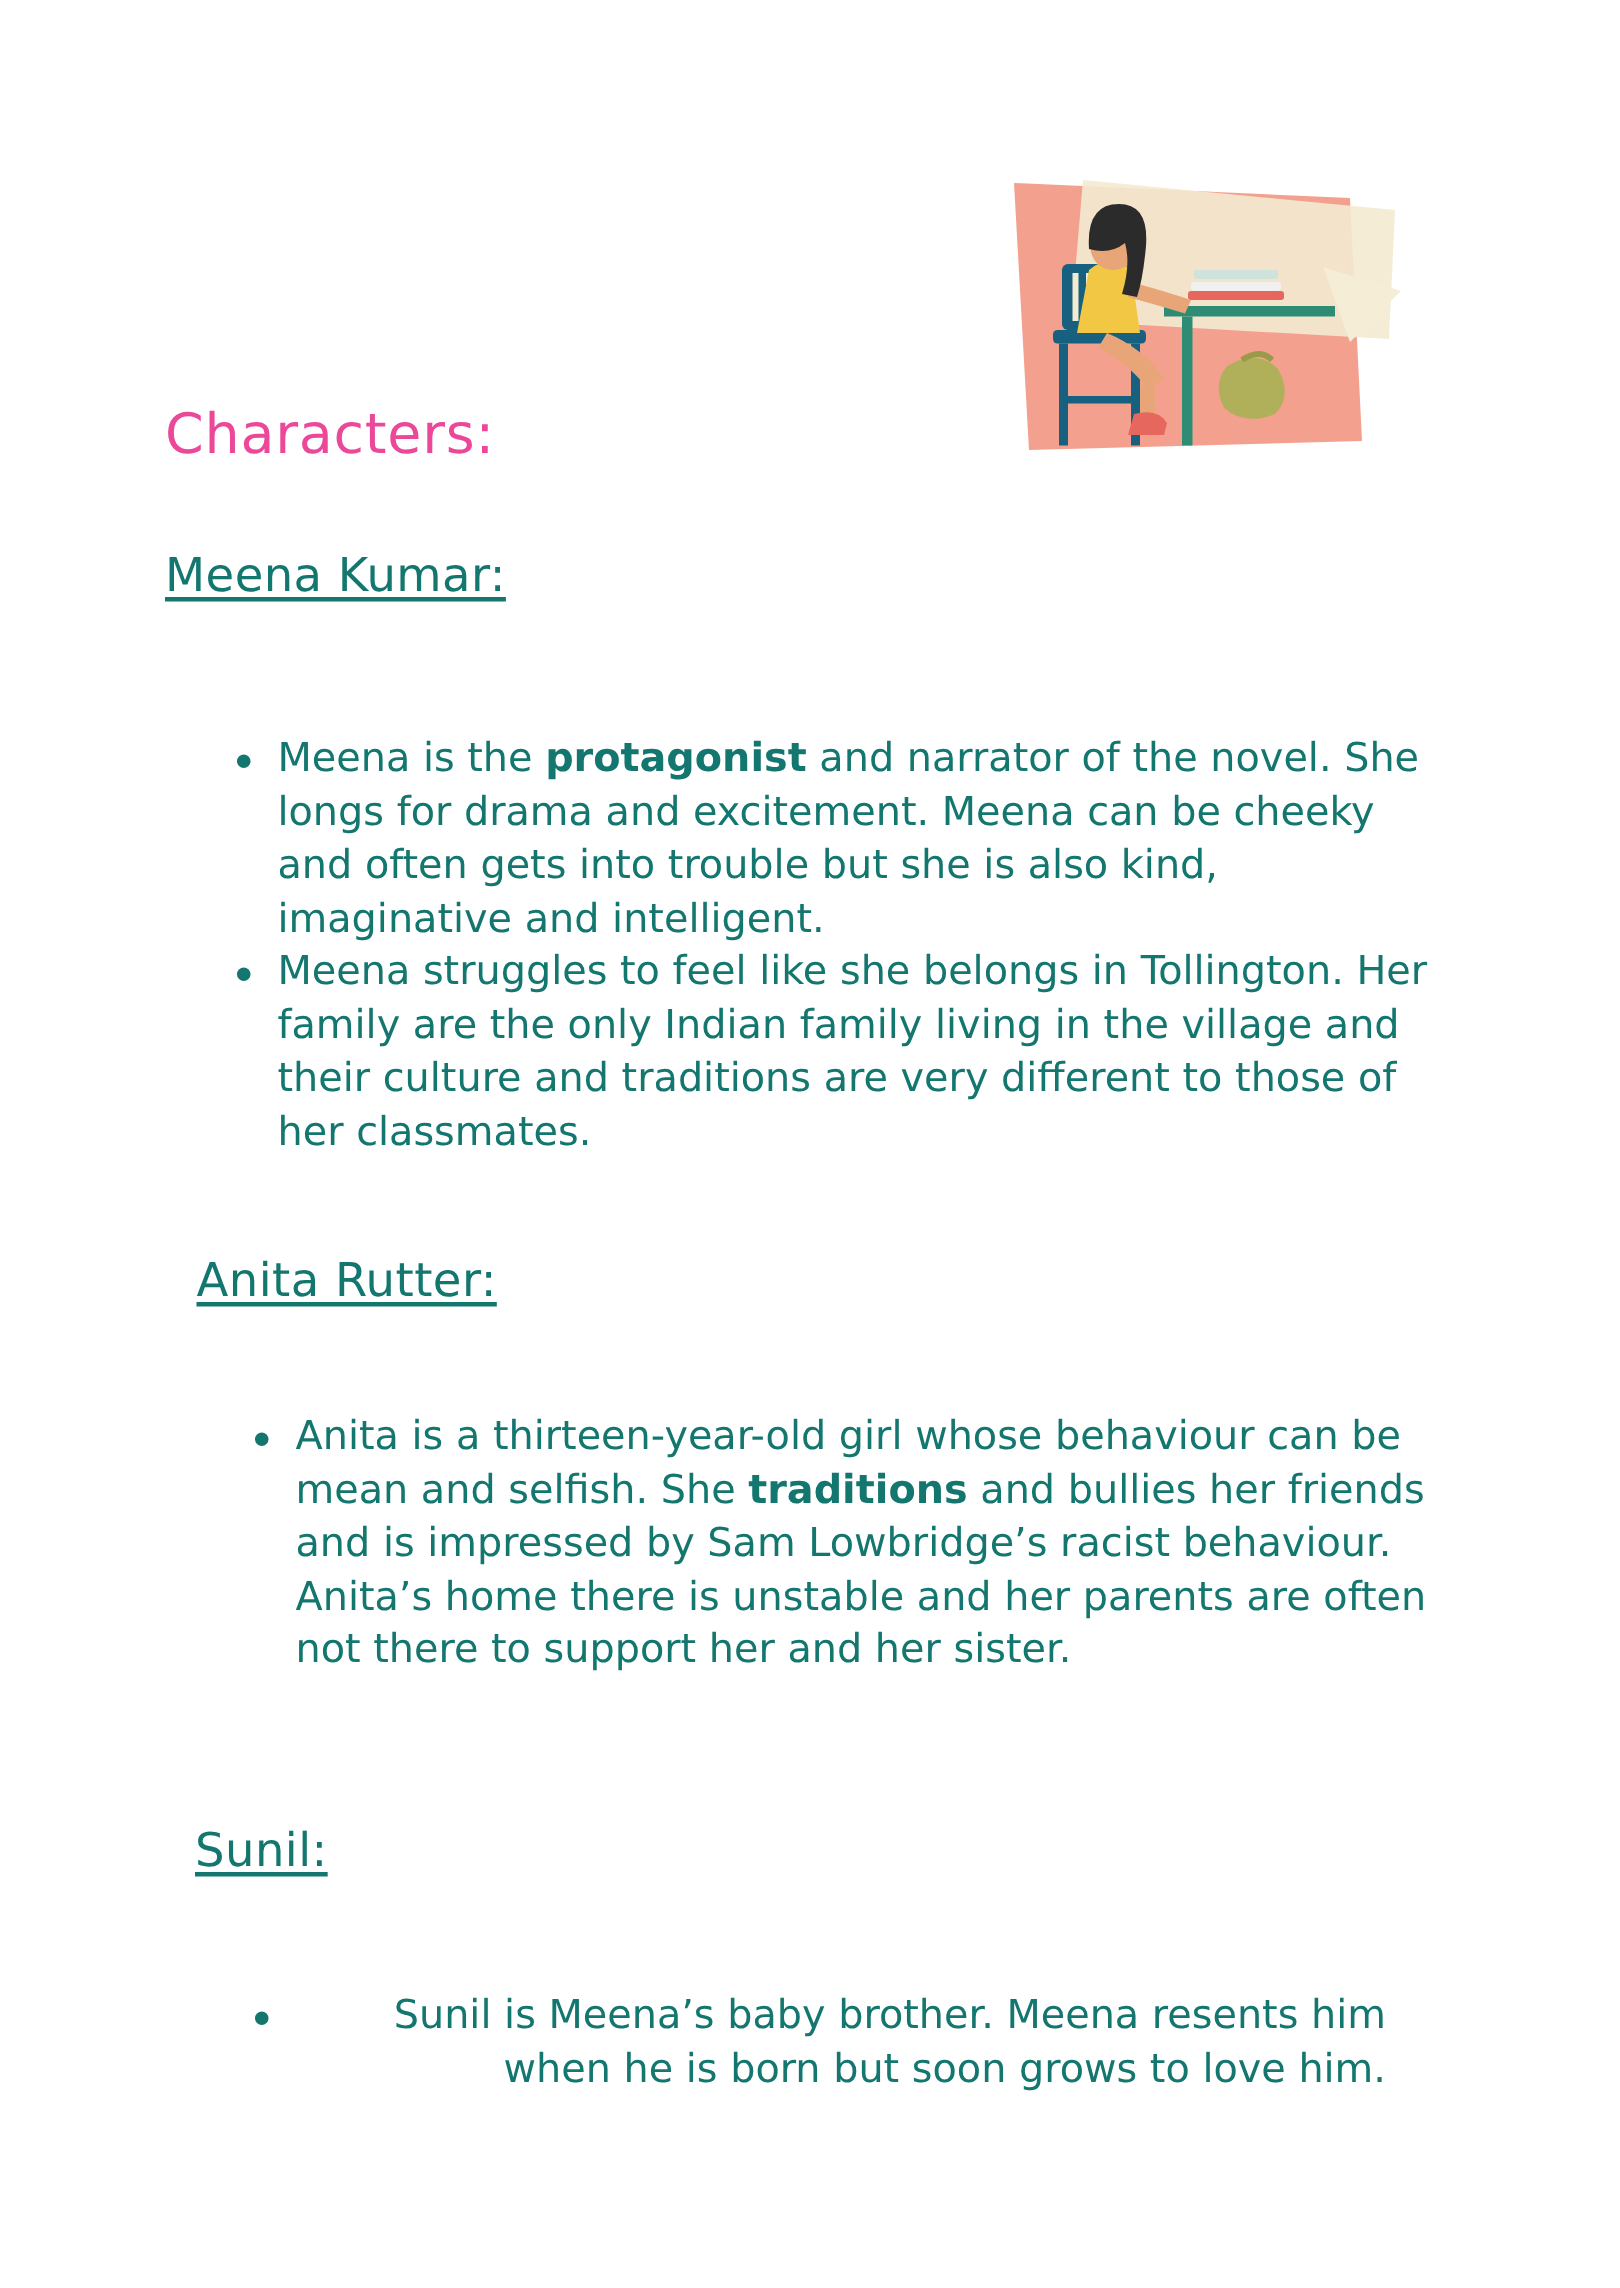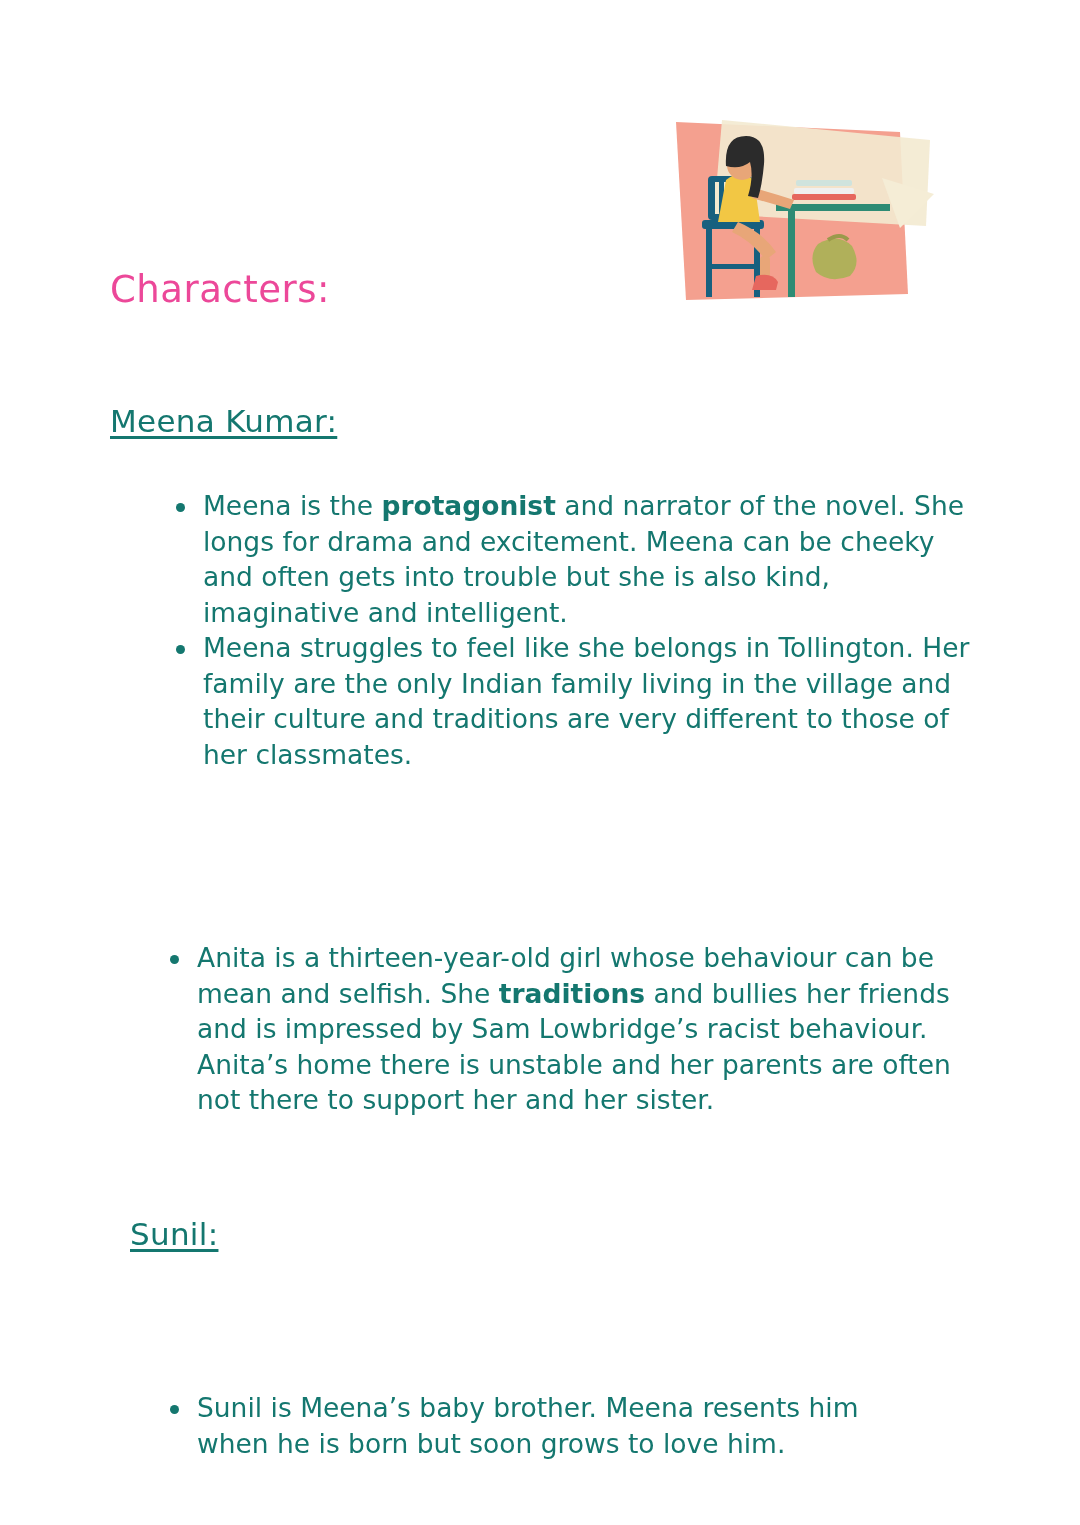--- a/index.html
+++ b/index.html
@@ -46,21 +46,21 @@
   
   .section-heading {
     position: absolute;
     font-size: 31px;
     font-weight: 400;
     color: #14776f;
     text-decoration: underline;
     text-underline-offset: 4px;
     letter-spacing: 0.3px;
   }
-  #heading-meena { left: 110px; top: 403px; text-align: center; }
+  #heading-meena { left: 110px; top: 366px; text-align: center; }
   #heading-anita { left: 131px; top: 836px; }
   #heading-sunil { left: 130px; top: 1216px; }
 
   
   .bullets {
     position: absolute;
     margin: 0;
     padding: 0;
     list-style: none;
   }
@@ -79,23 +79,23 @@
     top: 15px;
     width: 9px;
     height: 9px;
     border-radius: 50%;
     background: #14776f;
   }
   .bullets li b {
     font-weight: 700;
   }
 
-  #bullets-meena { left: 170px; top: 488px; width: 800px; }
+  #bullets-meena { left: 152px; top: 488px; width: 800px; }
   #bullets-anita { left: 164px; top: 940px; width: 790px; }
-  #bullets-sunil { left: 164px; top: 1390px; width: 760px; }
+  #bullets-sunil { left: 164px; top: 1326px; width: 760px; text-align: right; }
 </style>
 </head>
 <body>
 
 <div class="page">
 
   <div class="illustration">
     <svg width="268" height="190" viewBox="0 0 268 190" xmlns="http://www.w3.org/2000/svg">
 
       <polygon points="8,4 232,14 240,176 18,182" fill="#f4a08f"></polygon>
@@ -140,20 +140,21 @@
   </div>
 
   <div class="doc-title">Characters:</div>
 
   <div class="section-heading" id="heading-meena">Meena Kumar:</div>
   <ul class="bullets" id="bullets-meena">
     <li><span><span>Meena is the </span><b>protagonist</b><span> and narrator of the novel. She longs for drama and excitement. Meena can be cheeky and often gets into trouble but she is also kind, imaginative and intelligent.</span></span></li>
     <li><span><span>Meena struggles to feel like she belongs in Tollington. Her family are the only Indian family living in the village and their culture and traditions are very different to those of her classmates.</span></span></li>
   </ul>
 
+  <div class="section-heading" id="heading-anita">Anita Rutter:</div>
   <ul class="bullets" id="bullets-anita">
     <li><span><span>Anita is a thirteen-year-old girl whose behaviour can be mean and selfish. She </span><b>traditions</b><span> and bullies her friends and is impressed by Sam Lowbridge’s racist behaviour. Anita’s home there is unstable and her parents are often not there to support her and her sister.</span></span></li>
   </ul>
 
   <div class="section-heading" id="heading-sunil">Sunil:</div>
   <ul class="bullets" id="bullets-sunil">
     <li><span><span>Sunil is Meena’s baby brother. Meena resents him when he is born but soon grows to love him.</span></span></li>
   </ul>
 
 </div>

